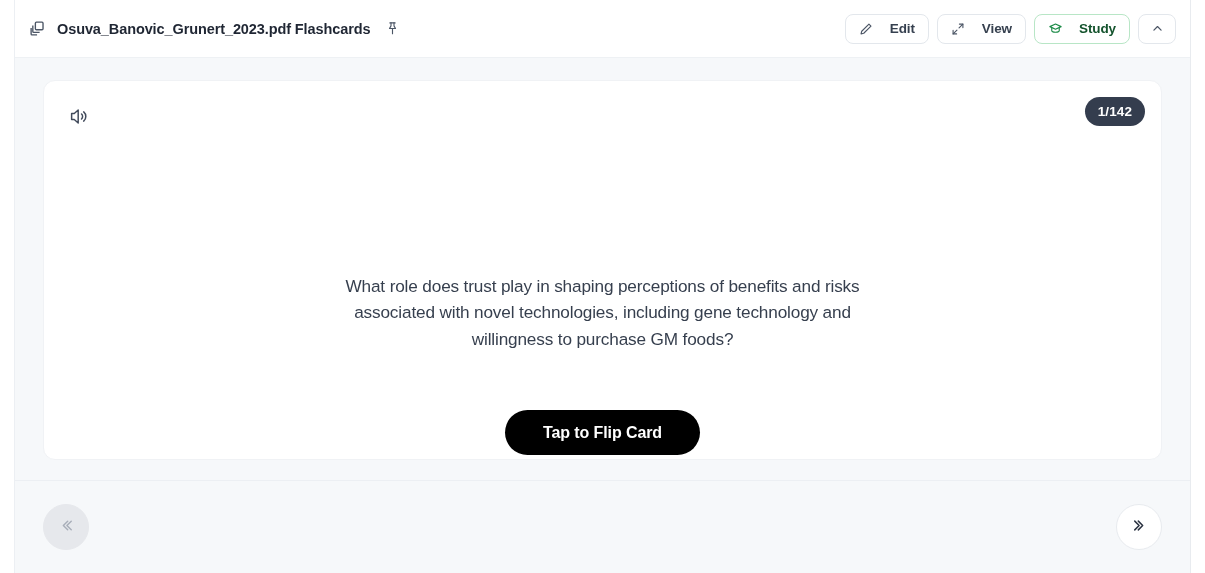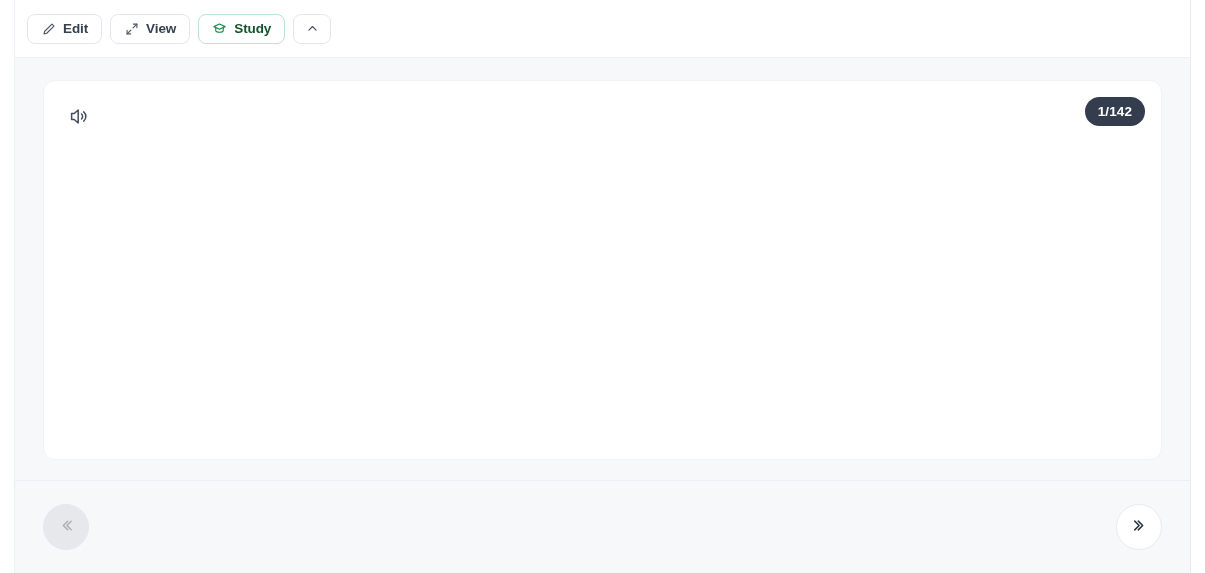--- a/index.html
+++ b/index.html
@@ -85,21 +85,21 @@
   .header-right {
     display: flex;
     align-items: center;
     gap: 8px;
     flex: none;
   }
 
   .hbtn {
     display: inline-flex;
     align-items: center;
-    gap: 7px;
+    gap: 16px;
     height: 30px;
     padding: 0 13px;
     border: 1px solid #e3e7ec;
     border-radius: 8px;
     background: #ffffff;
     font-size: 13.5px;
     font-weight: 700;
     color: #36404f;
     letter-spacing: -0.1px;
     cursor: pointer;
@@ -251,20 +251,37 @@
 
   .nav-btn.enabled { color: #2b3342; }
 </style>
 </head>
 <body>
 
 <div class="app-window">
   <div class="panel">
 
     <div class="header">
+      <div class="header-left">
+        <span class="doc-icon">
+          <svg width="17" height="17" viewBox="0 0 20 20" fill="none" stroke="currentColor" stroke-width="1.6" stroke-linejoin="round">
+            <rect x="7.5" y="2.5" width="9" height="9" rx="1.2"></rect>
+            <path d="M12.5 14.5H5.5a1 1 0 0 1-1-1V6.5"></path>
+            <path d="M9.5 17.5H3.5a1 1 0 0 1-1-1V9.5"></path>
+          </svg>
+        </span>
+        <span class="doc-title">Osuva_Banovic_Grunert_2023.pdf Flashcards</span>
+        <span class="pin-icon">
+          <svg width="15" height="15" viewBox="0 0 20 20" fill="none" stroke="currentColor" stroke-width="1.5" stroke-linecap="round" stroke-linejoin="round">
+            <path d="M6.5 2.5h7"></path>
+            <path d="M8 2.5v4l-2 3.5h8l-2-3.5v-4"></path>
+            <path d="M10 10v7"></path>
+          </svg>
+        </span>
+      </div>
 
       <div class="header-right">
         <button class="hbtn">
           <span class="ico">
             <svg width="14" height="14" viewBox="0 0 20 20" fill="none" stroke="currentColor" stroke-width="1.6" stroke-linecap="round" stroke-linejoin="round">
               <path d="M14.2 2.9l2.9 2.9L6.8 16.1l-3.9 1 1-3.9z"></path>
             </svg>
           </span>
           <span>Edit</span>
         </button>
@@ -307,20 +324,24 @@
         <button class="speaker-btn">
           <svg width="21" height="21" viewBox="0 0 24 24" fill="none" stroke="currentColor" stroke-width="1.7" stroke-linecap="round" stroke-linejoin="round">
             <path d="M10.5 4.5L6 8.5H3v7h3l4.5 4z"></path>
             <path d="M14.3 9.2a3.8 3.8 0 0 1 0 5.6"></path>
             <path d="M16.8 6.7a7 7 0 0 1 0 10.6"></path>
           </svg>
         </button>
 
         <div class="counter-badge">1/142</div>
 
+        <div class="card-inner">
+          <div class="question-text">What role does trust play in shaping perceptions of benefits and risks associated with novel technologies, including gene technology and willingness to purchase GM foods?</div>
+          <button class="flip-btn">Tap to Flip Card</button>
+        </div>
 
       </div>
     </div>
 
     <div class="footer">
       <div class="nav-btn disabled">
         <span>
           <svg width="19" height="19" viewBox="0 0 24 24" fill="none" stroke="currentColor" stroke-width="1.8" stroke-linecap="round" stroke-linejoin="round">
             <path d="M13.5 6.5L8 12l5.5 5.5"></path>
             <path d="M18 6.5L12.5 12l5.5 5.5"></path>

